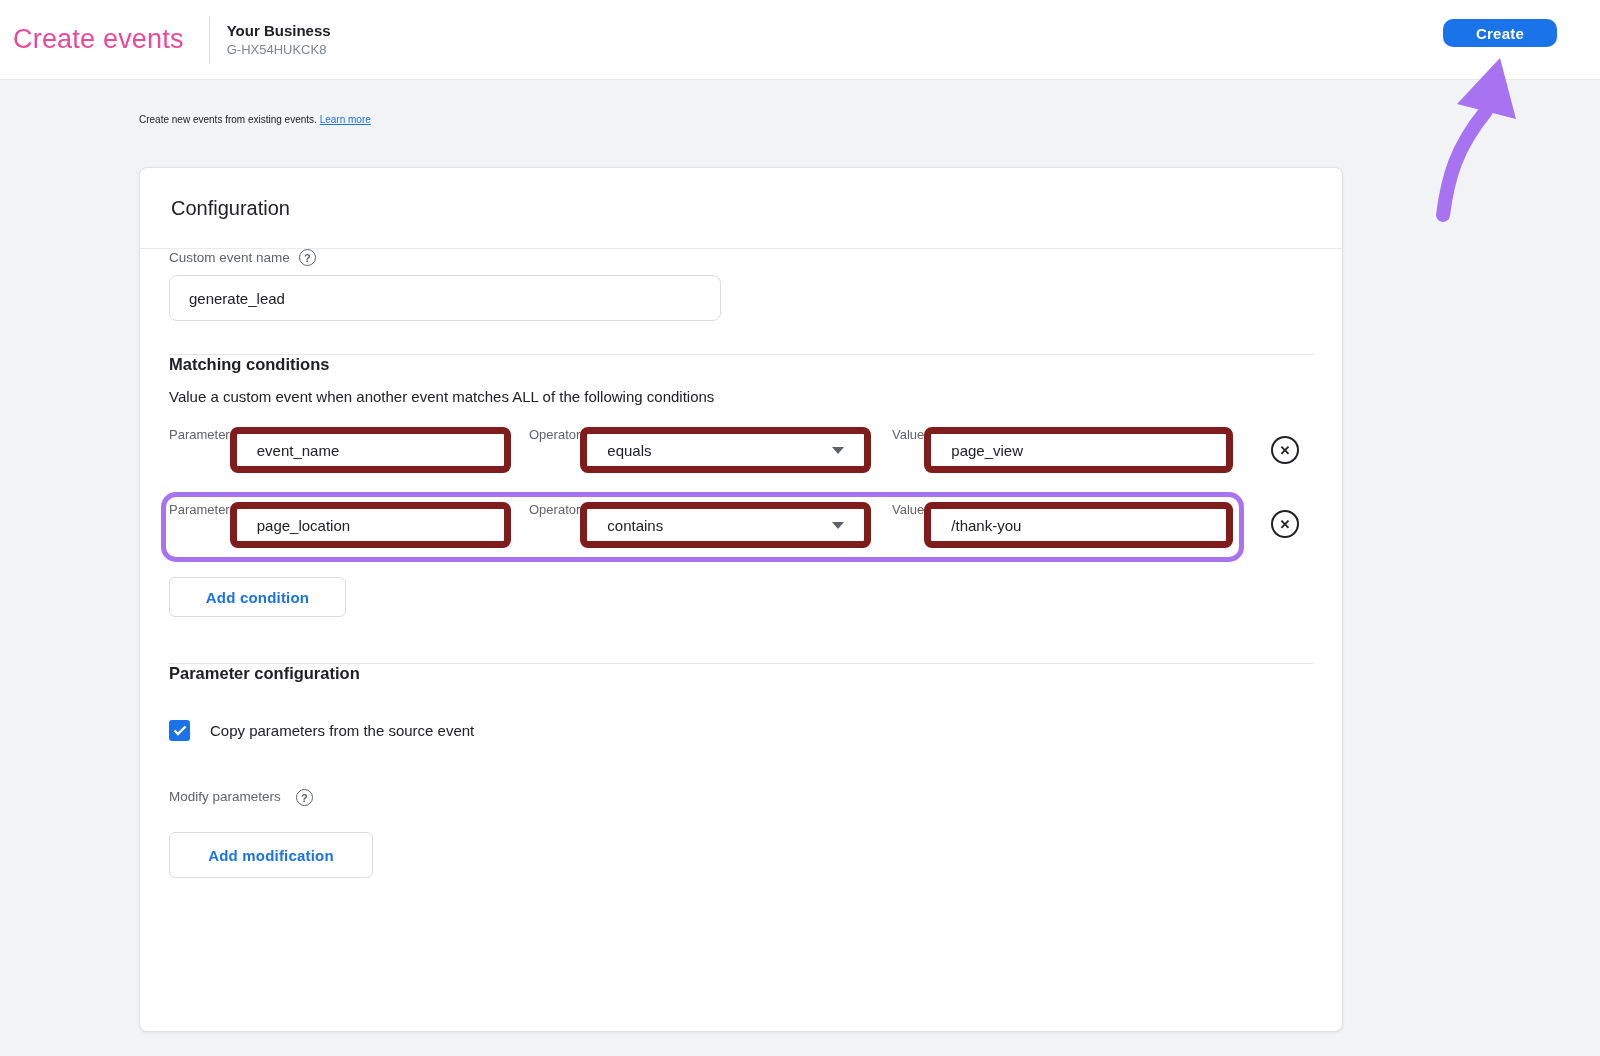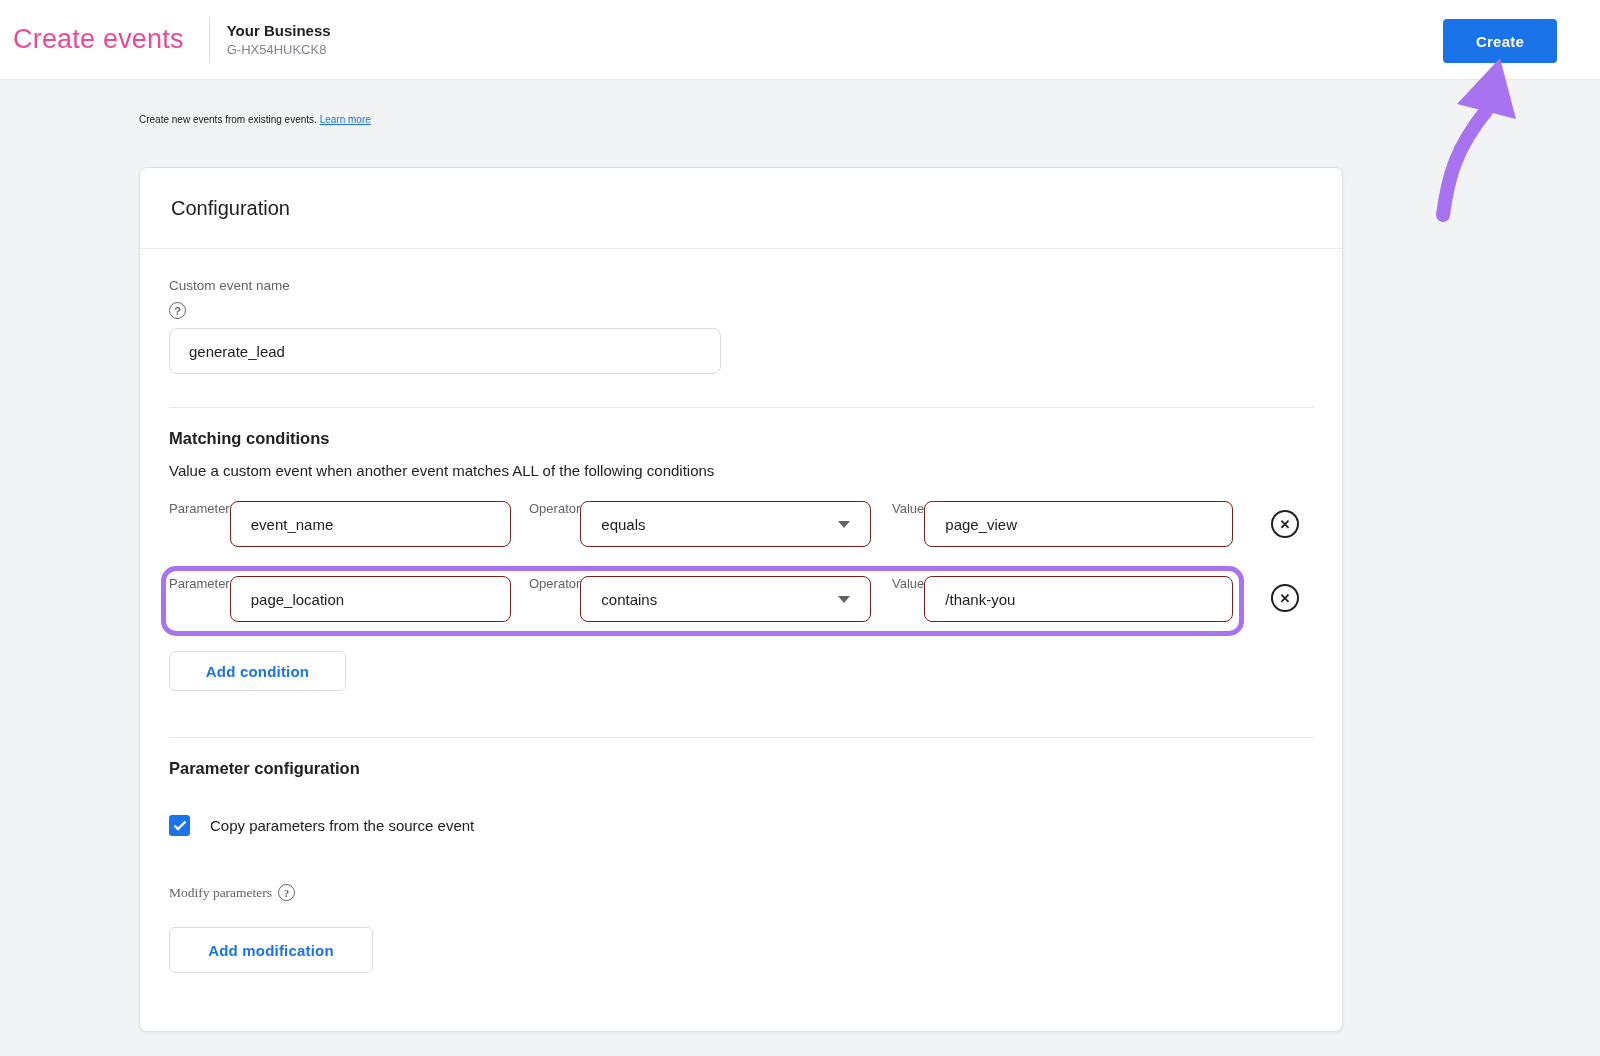--- a/index.html
+++ b/index.html
@@ -7,66 +7,66 @@
   body { background:#f1f3f4; font-family:"Liberation Sans", sans-serif; color:#202124; }
 
   
   .header { position:absolute; top:0; left:0; width:1600px; height:80px; background:#fff;
             border-bottom:1px solid #e6e8ea; display:flex; align-items:center; z-index:2; }
   .page-title { font-size:27px; font-weight:400; color:#ec4899; margin-left:13px; letter-spacing:.2px; }
   .v-divider { width:1px; height:46px; background:#dadce0; margin-left:25px; }
   .business { margin-left:17px; display:flex; flex-direction:column; }
   .business-name { font-size:15px; font-weight:bold; color:#202124; }
   .property-id { font-size:13px; color:#80868b; margin-top:3px; }
-  .create-btn { position:absolute; top:19px; right:43px; width:114px; height:44px;
-                background:#1a73e8; color:#fff; border:none; border-radius:4px;
+  .create-btn { position:absolute; top:19px; right:43px; width:114px; height:28px;
+                background:#1a73e8; color:#fff; border:none; border-radius:10px;
                 font-family:"Liberation Sans", sans-serif; font-size:15px; font-weight:700;
                 letter-spacing:.2px; cursor:pointer; z-index:10; }
 
   
   .annotation-arrow { position:absolute; left:1390px; top:42px; width:170px; height:180px; z-index:5; pointer-events:none; }
 
   
   .intro { position:absolute; left:139px; top:114px; font-size:10px; color:#202124; }
   .intro a { color:#1a73e8; text-decoration:underline; cursor:pointer; }
 
   
   .card { position:absolute; left:139px; top:167px; width:1204px; height:865px; background:#fff;
           border:1px solid #dfe1e5; border-radius:8px; box-shadow:0 1px 3px rgba(0,0,0,.06); }
   .card-header { height:81px; border-bottom:1px solid #e8eaed; display:flex; align-items:center;
                  padding-left:31px; font-size:20px; color:#202124; }
   .card-body { padding:0 28px 0 29px; }
 
-  .label-row { margin-top:29px; display:flex; align-items:flex-start; gap:9px;flex-direction:column; }
+  .label-row { display:flex; align-items:center; gap:9px; }
   .small-label { font-size:13.5px; color:#5f6368; }
   .help-icon { width:17px; height:17px; border:1.5px solid #5f6368; border-radius:50%;
                display:inline-flex; align-items:center; justify-content:center;
                font-size:11px; font-weight:bold; color:#5f6368; cursor:pointer; }
 
   .text-input { display:block; margin-top:9px; width:552px; height:46px; border:1px solid #dadce0;
                 border-radius:8px; padding:0 19px; font-size:15px; color:#202124;
                 font-family:"Liberation Sans", sans-serif; background:#fff; outline:none; }
 
   .divider { height:1px; background:#e4e6e8; }
   .divider-1 { margin-top:33px; }
   .divider-2 { margin-top:46px; }
 
-  .section-title { margin-top:21px; font-size:16.5px; font-weight:bold; color:#202124; }
+  .section-title { font-size:16.5px; font-weight:bold; color:#202124; }
   .section-sub { margin-top:14px; font-size:15px; color:#202124; }
 
   
   .cond-line { display:flex; align-items:flex-end; }
   .cond-line.first { margin-top:22px; }
   .cond-row { display:flex; }
   .fg { display:flex; flex-direction:row; }
   .fg-param { width:342px; margin-right:18px; }
   .fg-op   { width:342px; margin-right:21px; }
   .fg-val  { width:341px; }
   .fl { font-size:13px; color:#5f6368; margin-bottom:7px; }
-  .fbox { height:46px; border:1px solid #7f1d1d; border-radius:8px; display:flex; align-items:center;
+  .fbox { height:46px; border:7px solid #7f1d1d; border-radius:8px; display:flex; align-items:center;
           padding:0 20px; font-size:15px; color:#202124; background:#fff; width:100%;
           font-family:"Liberation Sans", sans-serif; outline:none; }
   input.fbox { display:block; }
   .selectbox { cursor:pointer; }
   .caret { margin-left:auto; width:0; height:0; border-left:6px solid transparent;
            border-right:6px solid transparent; border-top:7px solid #5f6368; }
 
   .remove-btn { width:28px; height:28px; margin-bottom:9px; border:2px solid #202124; border-radius:50%;
                 background:none; display:flex; align-items:center; justify-content:center;
                 font-size:13px; font-weight:bold; color:#202124; cursor:pointer; line-height:1;
@@ -82,21 +82,21 @@
                font-family:"Liberation Sans", sans-serif; }
   .add-cond-btn { margin-top:15px; width:177px; height:40px; }
   .add-mod-btn { margin-top:26px; width:204px; height:46px; }
 
   .checkbox-row { margin-top:37px; display:flex; align-items:center; }
   .checkbox { width:21px; height:21px; background:#1a73e8; border-radius:3px; display:flex;
               align-items:center; justify-content:center; cursor:pointer; }
   .checkbox svg { display:block; }
   .cb-label { margin-left:20px; font-size:15px; color:#202124; }
 
-  .modify-row { margin-top:48px; display:flex; align-items:center; gap:6px;font-family:Liberation Serif, serif; }
+  .modify-row { margin-top:48px; display:flex; gap:15px; }
 </style>
 </head>
 <body>
 
 <div class="header">
   <div class="page-title">Create events</div>
   <div class="v-divider"></div>
   <div class="business">
     <span class="business-name">Your Business</span>
     <span class="property-id">G-HX54HUKCK8</span>

